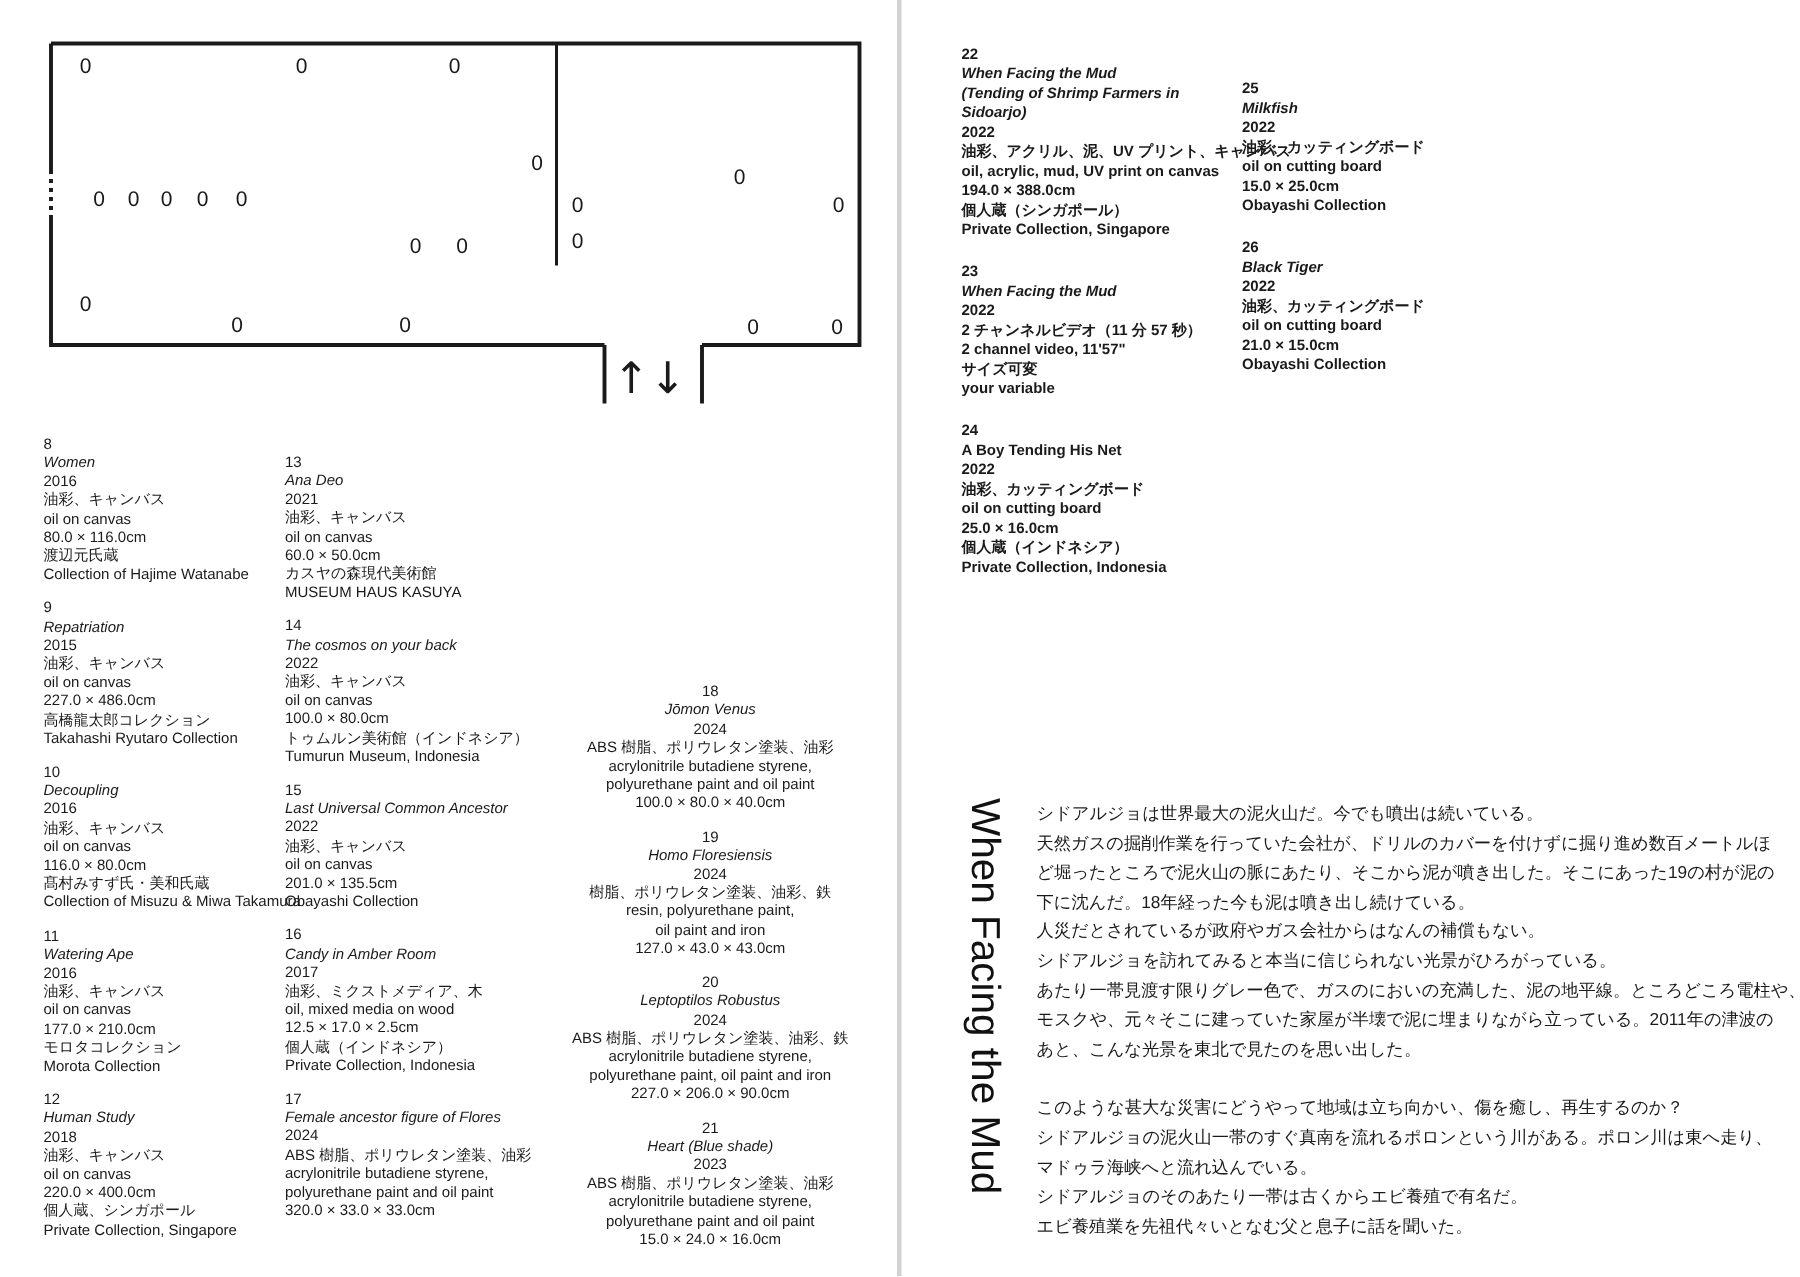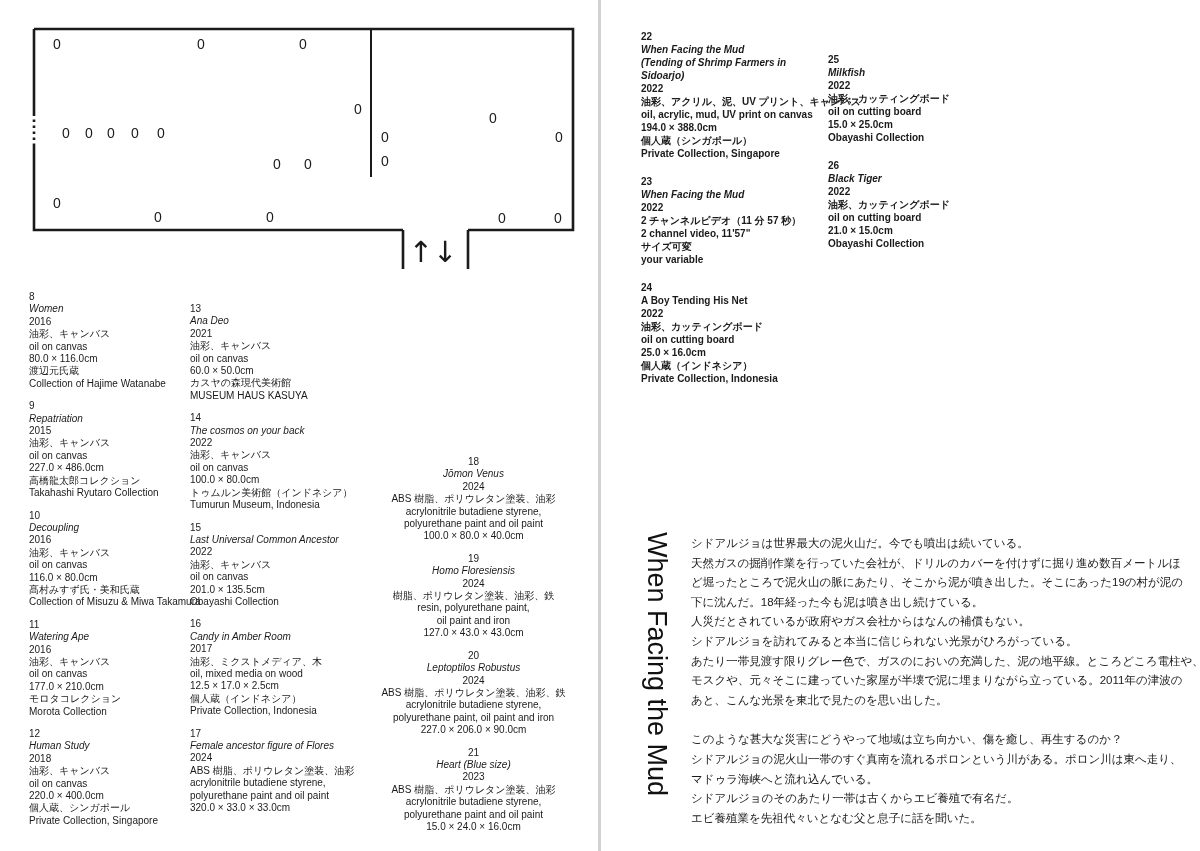--- a/index.html
+++ b/index.html
@@ -191,21 +191,21 @@
           <div class="line num">20</div>
           <div class="line title">Leptoptilos Robustus</div>
           <div class="line">2024</div>
           <div class="line">ABS 樹脂、ポリウレタン塗装、油彩、鉄</div>
           <div class="line">acrylonitrile butadiene styrene,</div>
           <div class="line">polyurethane paint, oil paint and iron</div>
           <div class="line">227.0 × 206.0 × 90.0cm</div>
         </div>
         <div class="entry">
           <div class="line num">21</div>
-          <div class="line title">Heart (Blue size)</div>
+          <div class="line title">Heart (Blue shade)</div>
           <div class="line">2023</div>
           <div class="line">ABS 樹脂、ポリウレタン塗装、油彩</div>
           <div class="line">acrylonitrile butadiene styrene,</div>
           <div class="line">polyurethane paint and oil paint</div>
           <div class="line">15.0 × 24.0 × 16.0cm</div>
         </div>
       </div>
       <div class="col col-r" style="left: 641px; top: 30px;">
         <div class="entry">
           <div class="line num">22</div>

